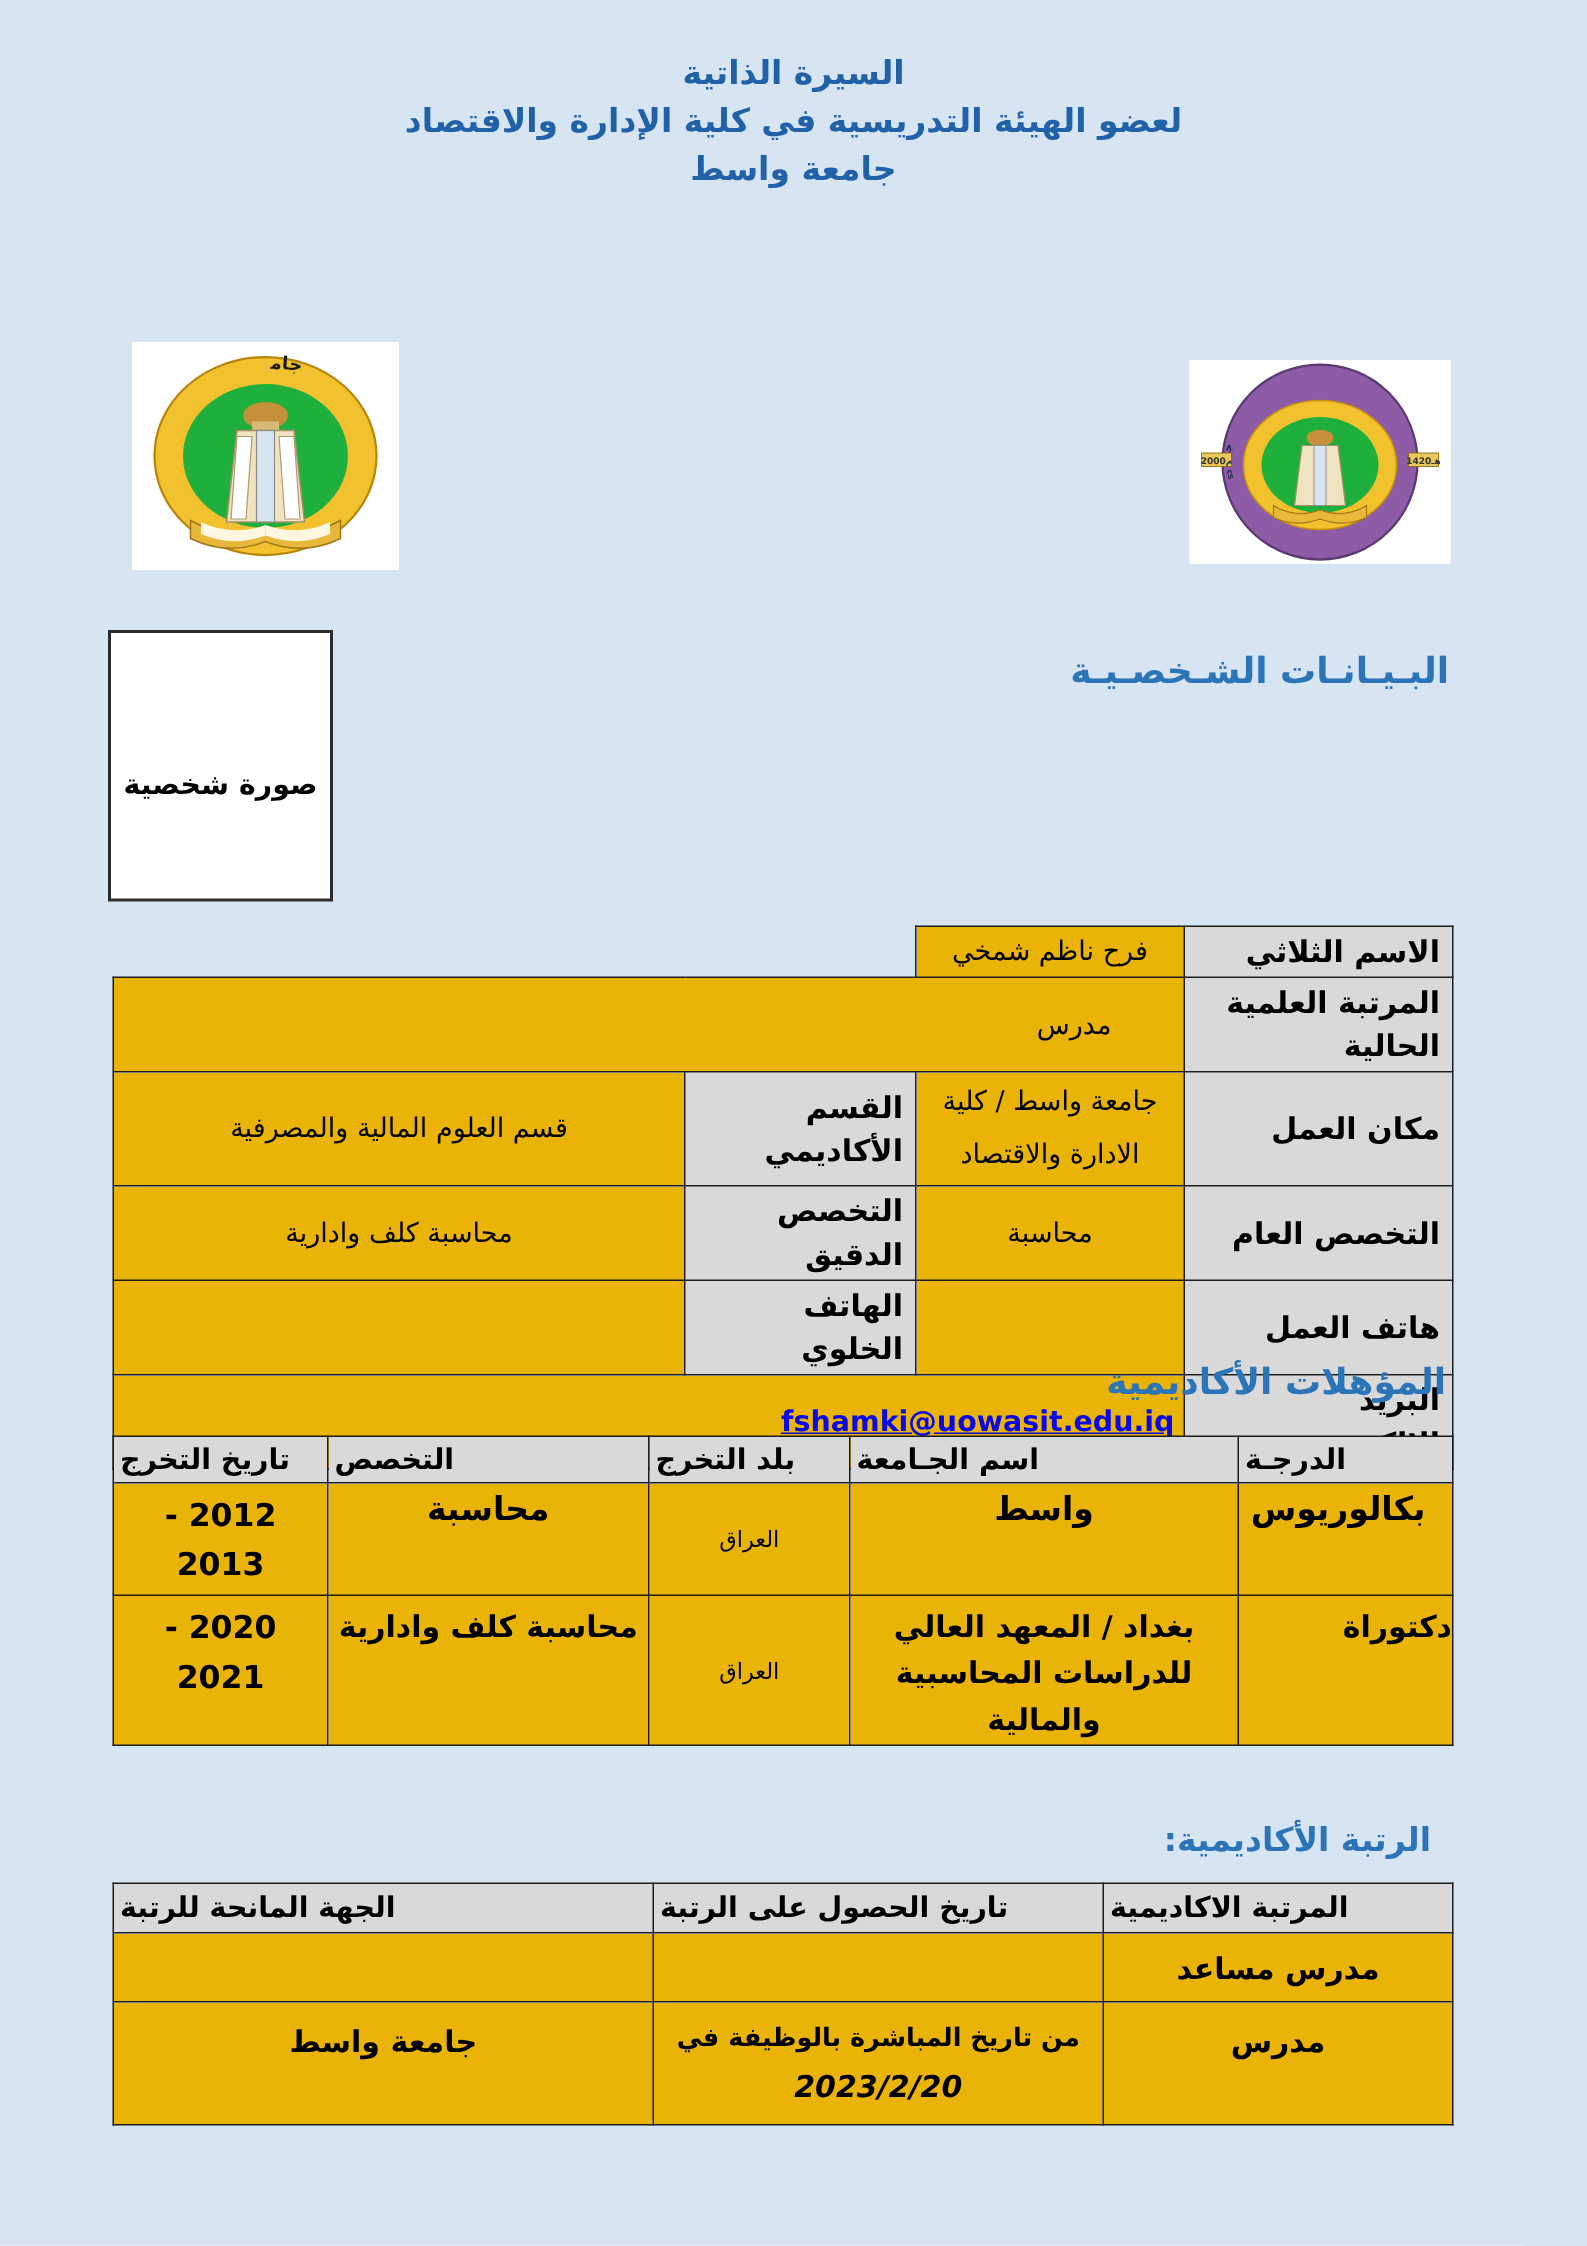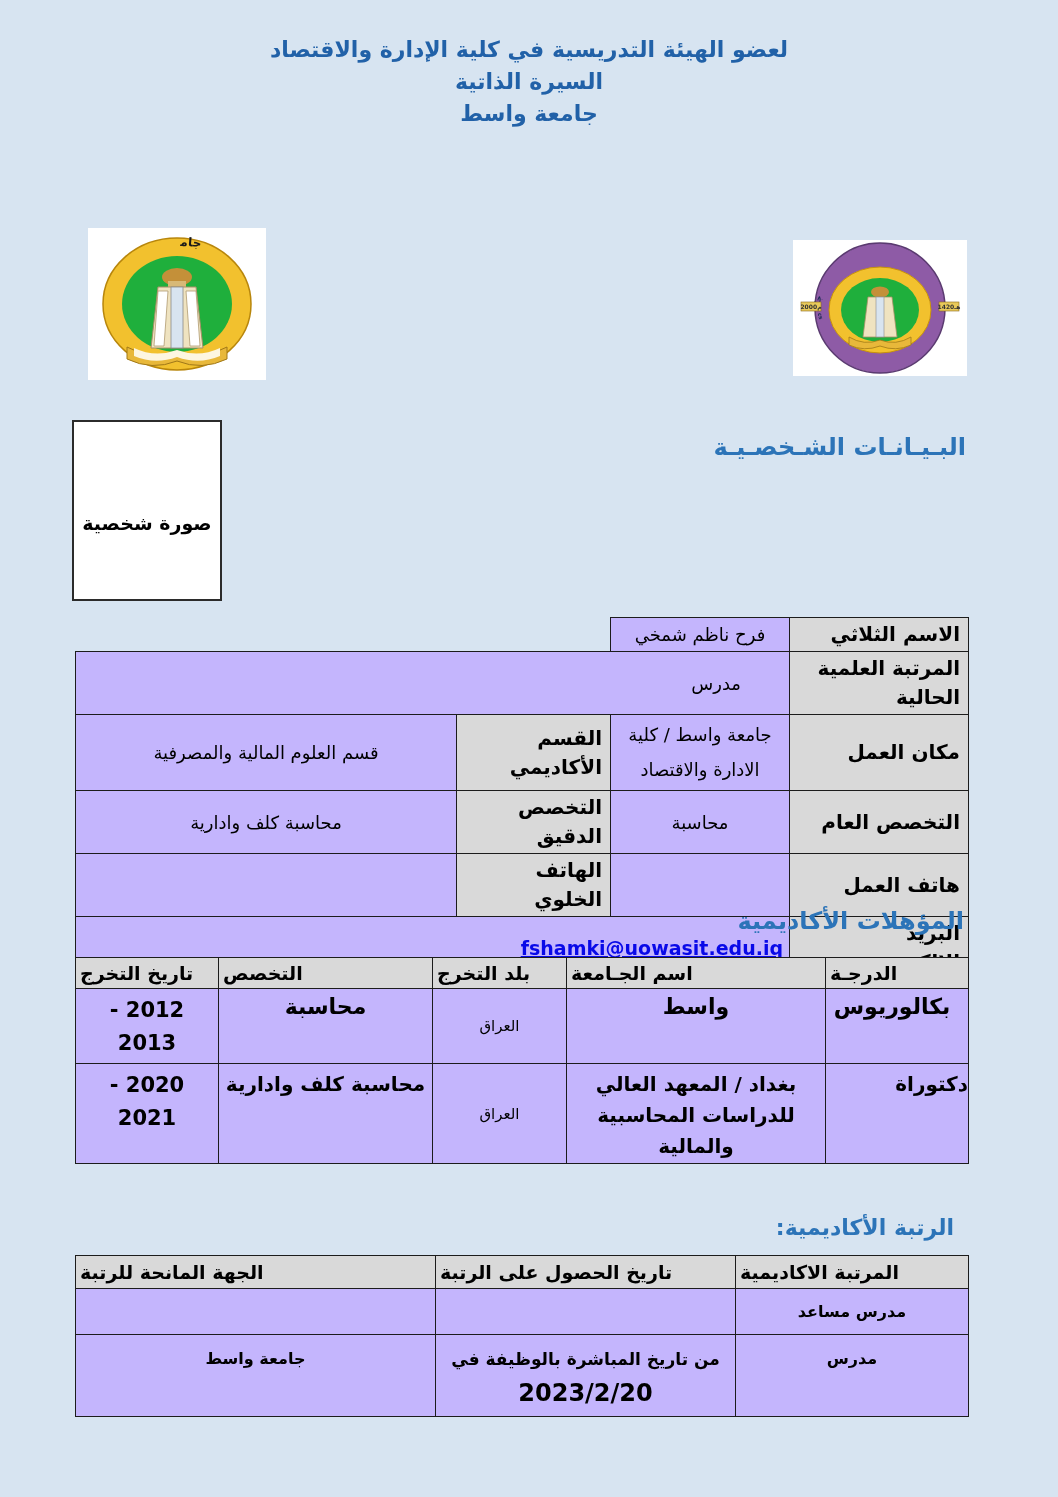--- a/index.html
+++ b/index.html
@@ -23,51 +23,51 @@
     border:2px solid #2b2b2b;text-align:center;padding-top:90px;font-weight:bold;font-size:19px;color:#000;}
 
   .section-heading{position:absolute;color:var(--heading-blue);font-weight:bold;}
   .h-personal{top:433px;right:92px;font-size:24px;}
   .h-qual{top:907px;right:94px;font-size:24px;}
   .h-rank{top:1215px;right:104px;font-size:22px;}
 
   table{position:absolute;border-collapse:collapse;table-layout:fixed;direction:rtl;}
   td{border:1.5px solid var(--border);vertical-align:middle;color:#000;overflow:hidden;}
   .lbl{background:var(--label-gray);font-weight:bold;text-align:right;padding:2px 8px;font-size:20px;line-height:1.45;}
-  .val{background:#c4b5fd;text-align:center;font-size:18px;}
+  .val{background:#eab308;text-align:center;font-size:18px;}
   .ghost{border:none;background:transparent;}
 
   .t-personal{left:75px;top:617px;width:893px;}
   .val-2line{line-height:1.9;font-size:18px;}
   .val-start{text-align:right;padding-right:48px;}
   .val-email{text-align:right;padding-right:6px;}
   a.email{color:var(--link-blue);font-weight:bold;font-size:19px;text-decoration:underline;direction:ltr;unicode-bidi:embed;}
 
   .t-qual{left:75px;top:957px;width:893px;}
   .qh{background:var(--label-gray);font-weight:bold;text-align:left;font-size:19px;padding:2px 4px;}
   .big{font-weight:bold;font-size:22px;}
   .med{font-weight:bold;font-size:20px;line-height:1.55;}
   .country{font-size:15px;}
   .year{font-weight:bold;font-size:21px;white-space:pre-line;line-height:1.55;}
   .v-top{vertical-align:top;padding-top:5px;}
 
   .t-rank{left:75px;top:1255px;width:893px;}
-  .rank-val{font-weight:bold;font-size:16px;margin-top:28px;}
+  .rank-val{font-weight:bold;font-size:20px;margin-top:28px;}
   .date-line1{display:block;font-weight:bold;font-size:17px;margin-bottom:10px;}
-  .date-line2{display:block;font-weight:bold;font-size:24px;direction:ltr;}
+  .date-line2{display:block;font-weight:bold;font-size:20px;direction:ltr;font-style:italic;}
   .pt14{vertical-align:top;padding-top:14px;}
 </style>
 </head>
 <body>
 
 <div class="page">
 
   <div class="title-block">
+    <div>السيرة الذاتية</div>
     <div>لعضو الهيئة التدريسية في كلية الإدارة والاقتصاد</div>
-    <div>السيرة الذاتية</div>
     <div>جامعة واسط</div>
   </div>
 
   <div class="logo-box logo-left">
     <svg viewBox="0 0 178 152" xmlns="http://www.w3.org/2000/svg">
       <rect x="0" y="0" width="178" height="152" fill="#ffffff"></rect>
       <ellipse cx="89" cy="76" rx="74" ry="66" fill="var(--logo-gold)" stroke="#b8860b" stroke-width="1.5"></ellipse>
       <ellipse cx="89" cy="76" rx="55" ry="48" fill="var(--logo-green)"></ellipse>
       <defs>
         <path id="arcL1" d="M 30,110 A 62,56 0 0 1 86,19"></path>

